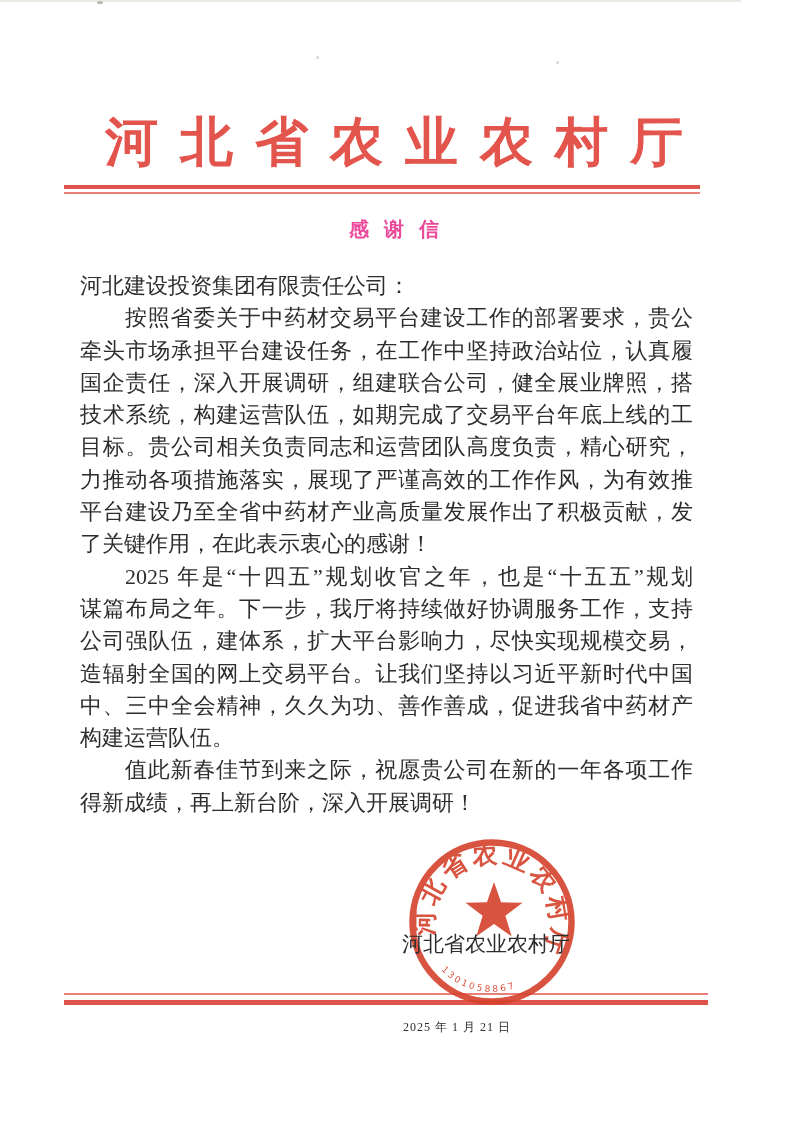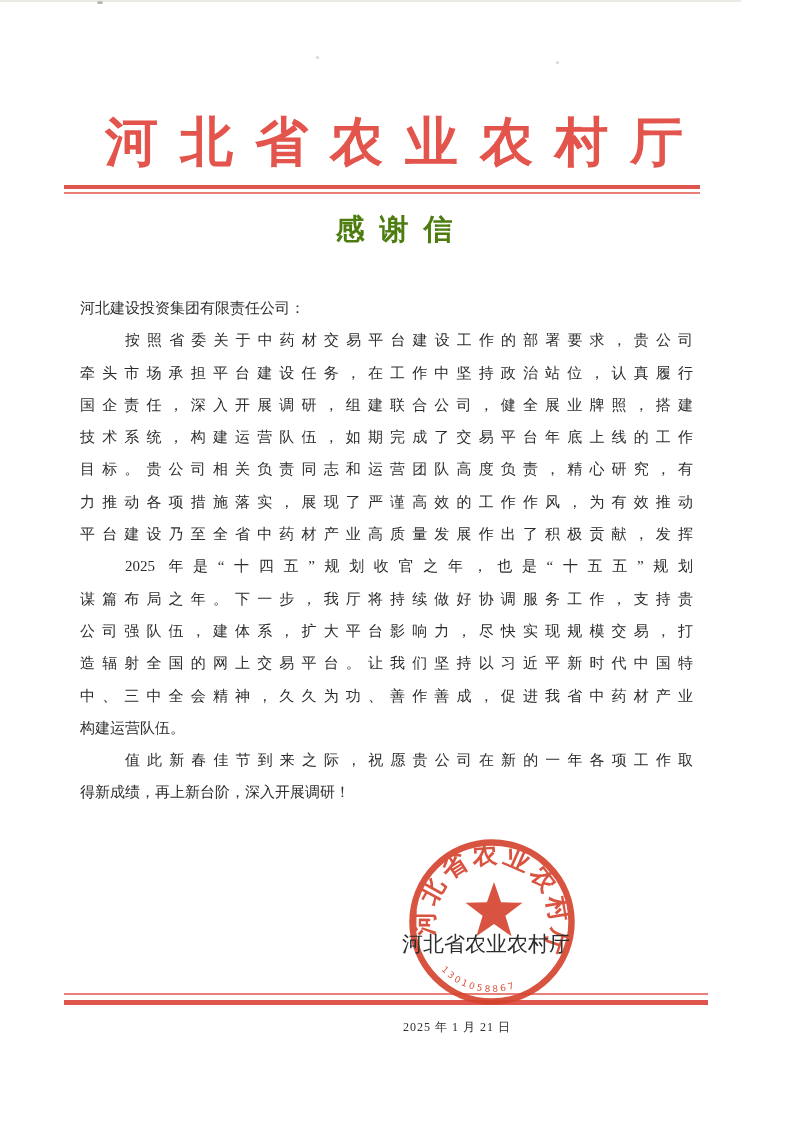--- a/index.html
+++ b/index.html
@@ -36,29 +36,29 @@
   }
   .rule { position: absolute; z-index: 2; }
   .rule-top-thick  { left: 64px; top: 185px; width: 636px; height: 4px; background: #df544c; }
   .rule-top-thin   { left: 64px; top: 192px; width: 636px; height: 2px; background: #ea7f78; }
   .rule-bot-thin   { left: 64px; top: 993px;  width: 644px; height: 2px; background: #ea7f78; }
   .rule-bot-thick  { left: 64px; top: 1000px; width: 644px; height: 5px; background: #df544c; }
 
   .letter-title {
     position: absolute; left: 0; top: 211px; width: 788px;
     text-align: center;
-    font-size: 29px; line-height: 36px; font-weight: 700;
+    font-size: 20px; line-height: 36px; font-weight: 700;
     letter-spacing: 15px; text-indent: 15px;
-    color: #4d7c0f; z-index: 2;
+    color: #ec4899; z-index: 2;
   }
 
   
   .body-text {
-    position: absolute; left: 80px; top: 292px; width: 613px;
-    color: #2d2d2d; font-size: 15px; z-index: 5;
+    position: absolute; left: 80px; top: 270px; width: 613px;
+    color: #2d2d2d; font-size: 22px; z-index: 5;
   }
   .ln { height: 32.3px; line-height: 32.3px; white-space: nowrap; }
   .ln.j { text-align: justify; text-align-last: justify; white-space: normal; overflow: hidden; }
   .ln.indent { text-indent: 45px; }
 
   
   .sig-org {
     position: absolute; left: 402px; top: 931px;
     font-size: 21px; line-height: 26px; color: #2d2d2d; z-index: 6;
   }
@@ -93,20 +93,21 @@
 
   <div class="body-text">
     <div class="ln">河北建设投资集团有限责任公司：</div>
     <div class="ln j indent">按照省委关于中药材交易平台建设工作的部署要求，贵公司</div>
     <div class="ln j">牵头市场承担平台建设任务，在工作中坚持政治站位，认真履行</div>
     <div class="ln j">国企责任，深入开展调研，组建联合公司，健全展业牌照，搭建</div>
     <div class="ln j">技术系统，构建运营队伍，如期完成了交易平台年底上线的工作</div>
     <div class="ln j">目标。贵公司相关负责同志和运营团队高度负责，精心研究，有</div>
     <div class="ln j">力推动各项措施落实，展现了严谨高效的工作作风，为有效推动</div>
     <div class="ln j">平台建设乃至全省中药材产业高质量发展作出了积极贡献，发挥</div>
+    <div class="ln">了关键作用，在此表示衷心的感谢！</div>
     <div class="ln j indent">2025 年是“十四五”规划收官之年，也是“十五五”规划</div>
     <div class="ln j">谋篇布局之年。下一步，我厅将持续做好协调服务工作，支持贵</div>
     <div class="ln j">公司强队伍，建体系，扩大平台影响力，尽快实现规模交易，打</div>
     <div class="ln j">造辐射全国的网上交易平台。让我们坚持以习近平新时代中国特</div>
     <div class="ln j">中、三中全会精神，久久为功、善作善成，促进我省中药材产业</div>
     <div class="ln">构建运营队伍。</div>
     <div class="ln j indent">值此新春佳节到来之际，祝愿贵公司在新的一年各项工作取</div>
     <div class="ln">得新成绩，再上新台阶，深入开展调研！</div>
   </div>
 

